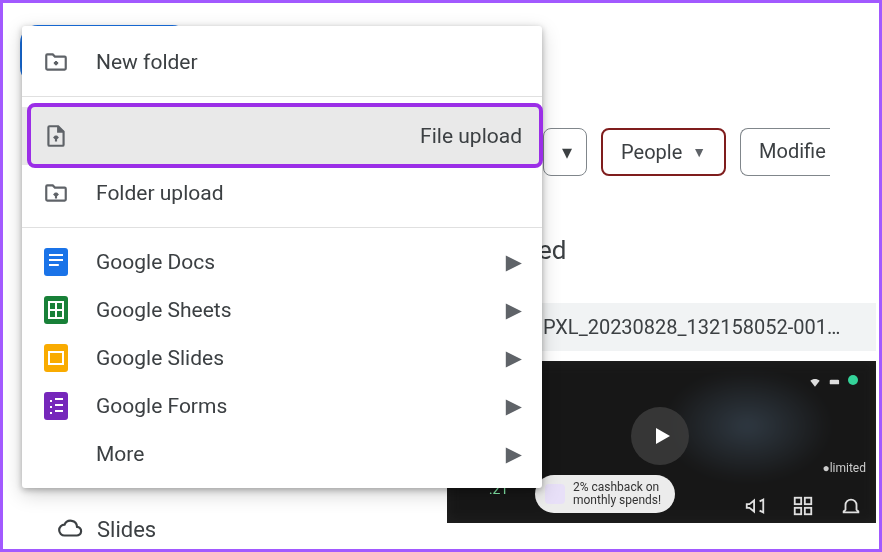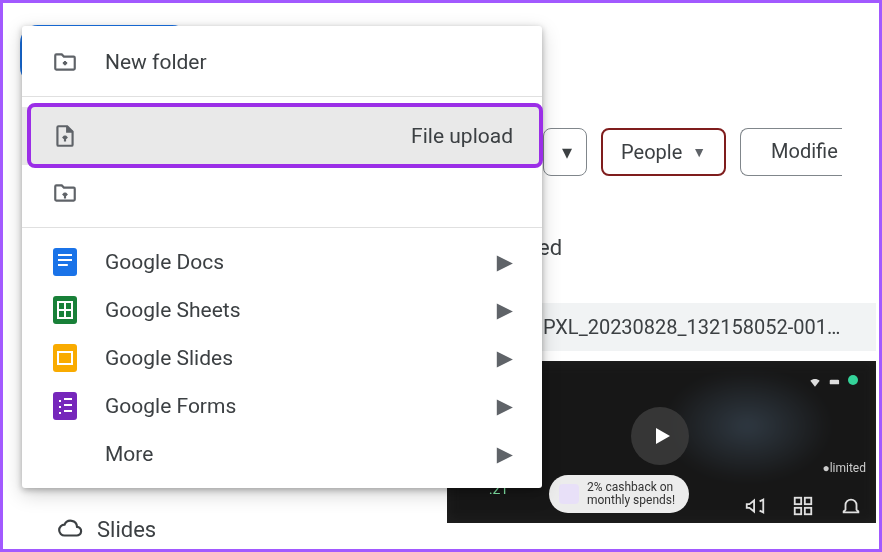--- a/index.html
+++ b/index.html
@@ -36,27 +36,27 @@
     border-radius: 8px;
     border: 1px solid #80868b;
     padding: 10px 14px 10px 18px;
     display:flex; align-items:center;
     font-size:20px; color:#3c4043;
   }
   .chip-partial-right {
     border-radius: 8px 0 0 8px;
     border: 1px solid #80868b;
     border-right: none;
-    padding: 10px 4px 10px 30px;
+    padding: 10px 4px 10px 18px;
     font-size:20px; color:#3c4043;
   }
   .bg-text-ed {
     position: absolute;
     left: 535px; top: 232px;
-    font-size: 22px; color:#3c4043;
+    font-size: 26px; color:#3c4043;
   }
   .file-row {
     position: absolute;
     left: 444px; top: 300px; right: 3px;
     height: 48px;
     background: #f1f3f4;
     display: flex; align-items:center;
     font-size: 20px; color:#3c4043;
     padding-left: 96px;
     white-space: nowrap;
@@ -71,21 +71,21 @@
   .video-thumb .blur { position:absolute; inset:0; filter: blur(6px); opacity:0.6;
      background: radial-gradient(120px 80px at 70% 40%, #3a4a5a, #111 70%);}
   .play-btn {
     position:absolute; left: calc(50% - 2px); top: 46%; transform: translate(-50%,-50%);
     width: 58px; height: 58px; border-radius: 50%;
     background: rgba(60,60,60,0.85);
     display:flex; align-items:center; justify-content:center;
   }
   .play-btn svg { fill:#fff; width:24px; height:24px; margin-left:3px;}
   .pill {
-    position:absolute; left: 102px; bottom: 10px;
+    position:absolute; left: 88px; bottom: 10px;
     background: rgba(255,255,255,0.92);
     border-radius: 22px;
     padding: 6px 14px 6px 10px;
     font-size: 12px; color:#333;
     display:flex; align-items:center; gap:8px;
     line-height: 1.1;
   }
   .pill .dot { width:20px; height:20px; border-radius:4px; background:#e8e0f8;}
   .tray {
     position:absolute; right:14px; bottom:6px;
@@ -112,21 +112,21 @@
     left: 17px; top: 22px;
     width: 170px; height: 60px;
     border: 2px solid #1a73e8;
     border-radius: 18px;
     pointer-events:none;
     z-index: 0;
   }
   .menu-item {
     display:flex; align-items:center;
     height: 48px;
-    padding: 0 29px;
+    padding: 0 20px;
     gap: 26px;
     font-size: 21px;
     color:#3c4043;
     position:relative;
     cursor:pointer;
   }
   .menu-item .icon { width: 28px; height:28px; display:flex; align-items:center; justify-content:center;}
   .menu-item .icon svg { width:26px; height:26px;}
   .menu-item .sub-caret {
     margin-left:auto; color:#5f6368;
@@ -278,20 +278,21 @@
     <span>File upload</span>
   </div>
 
   <div class="menu-item">
     <span class="icon">
       <svg viewBox="0 0 24 24" fill="none" stroke="#5f6368" stroke-width="2">
           <path d="M3 6a1 1 0 011-1h5l2 2h9a1 1 0 011 1v10a1 1 0 01-1 1H4a1 1 0 01-1-1V6z"></path>
           <path d="M12 17v-5m0 0l-2 2m2-2l2 2"></path>
         </svg>
     </span>
+    <span>Folder upload</span>
   </div>
 
   <div class="menu-sep"></div>
 
   <div class="menu-item">
     <span class="icon">
         <span class="app-icon docs"></span>
       </span>
     <span>Google Docs</span>
     <span class="sub-caret">▶</span>

